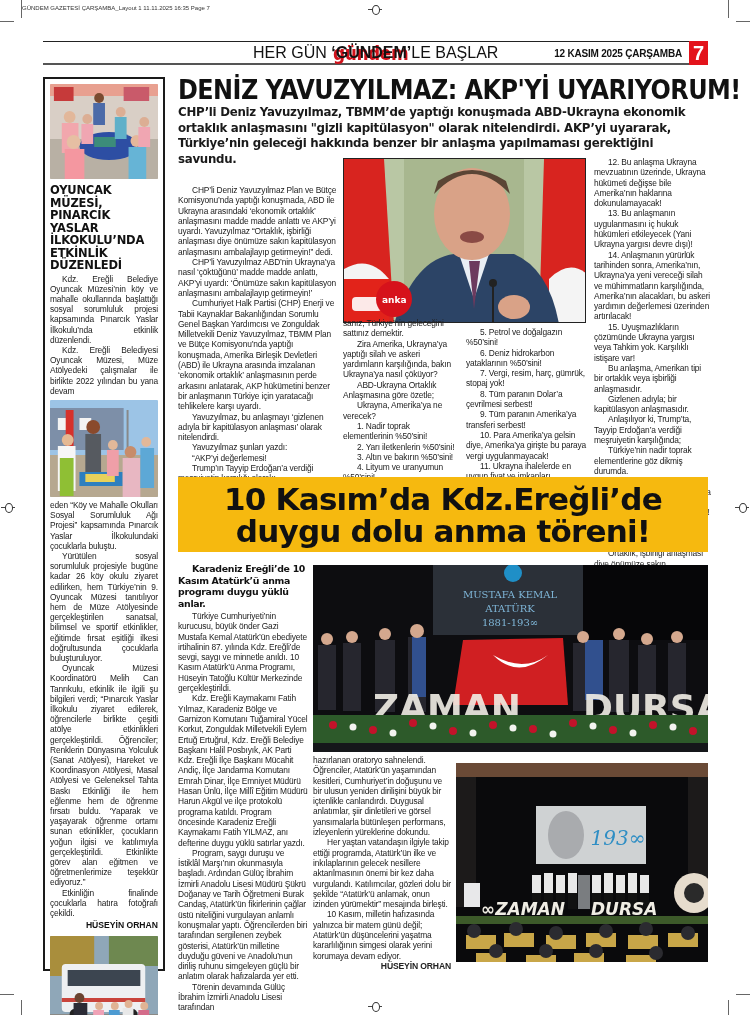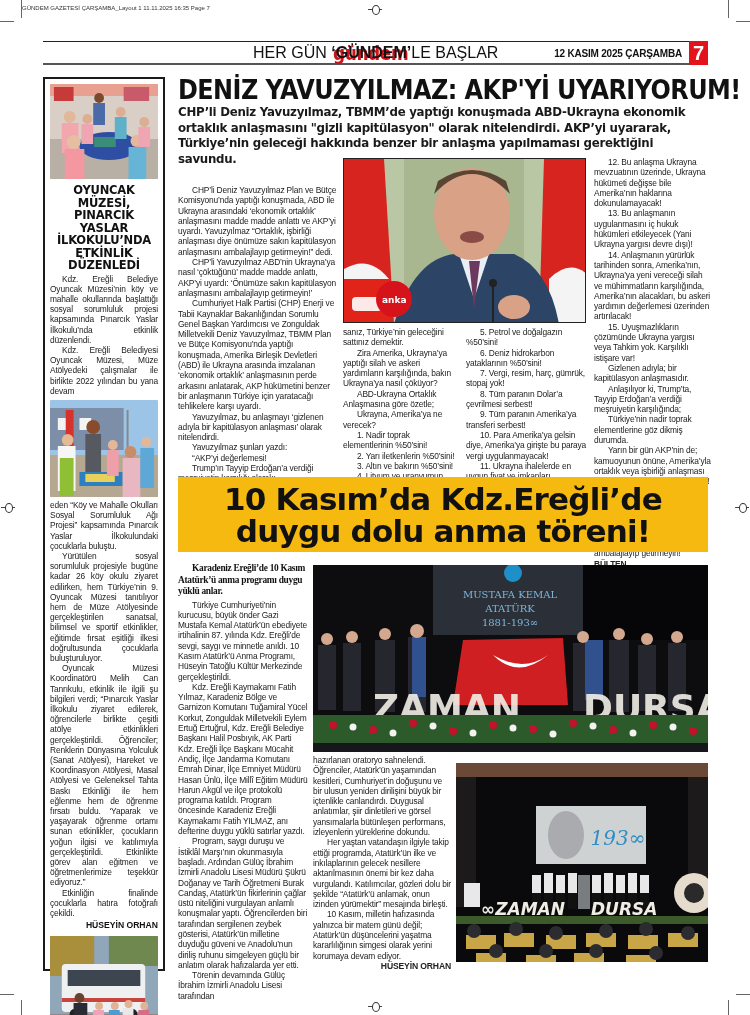--- a/index.html
+++ b/index.html
@@ -17,41 +17,41 @@
   .masthead { position: absolute; left: 43px; top: 41px; width: 665px; height: 24px; border-top: 1.5px solid #222; border-bottom: 2px solid #555; display: flex; align-items: center; justify-content: center; }
   .logo { color: #d0121b; font-weight: bold; font-size: 20px; letter-spacing: -0.5px; font-family: "DejaVu Sans", sans-serif; transform: scaleX(0.85); transform-origin: left center; margin-left: 4px; line-height: 1; }
   .slogan { position: absolute; left: 210px; top: 2px; font-size: 16px; color: #111; }
   .slogan b { font-weight: bold; }
   .issue-date { position: absolute; right: 26px; top: 6px; font-size: 10px; font-weight: bold; color: #111; letter-spacing: -0.2px; }
   .page-num { position: absolute; right: 0; top: -1px; width: 19px; height: 24px; background: #e3131b; color: #fff; font-weight: bold; font-size: 20px; text-align: center; line-height: 24px; }
 
   
   .sidebar { position: absolute; left: 43px; top: 77px; width: 122px; height: 894px; border: 2px solid #1a1a1a; padding: 5px 5px; }
   .sidebar .photo { width: 100%; border-radius: 1px; overflow: hidden; }
-  .side-title { font-family: "DejaVu Sans", sans-serif; font-weight: 900; font-size: 11.5px; line-height: 12.5px; text-align: center; letter-spacing: -0.2px; margin: 5px 0 2px; color: #111; }
+  .side-title { font-family: "DejaVu Sans", sans-serif; font-weight: 900; font-size: 11.5px; line-height: 12.5px; letter-spacing: -0.2px; margin: 5px 0 2px; color: #111; }
   .side-text p { font-size: 8.4px; line-height: 10.2px; color: #222; text-align: justify; text-indent: 12px; letter-spacing: -0.15px; }
   .side-text p.noindent { text-indent: 0; }
   .byline { font-weight: bold; font-size: 8.6px; text-align: right; color: #111; margin: 2px 0 6px; }
 
   
   .headline1 { position: absolute; left: 178px; top: 75px; width: 530px; font-family: "DejaVu Sans", sans-serif; font-weight: 900; font-size: 26px; letter-spacing: -0.6px; line-height: 30px; color: #111; white-space: nowrap; transform: scaleX(0.92); transform-origin: left top; }
   .deck1 { position: absolute; left: 178px; top: 105px; width: 545px; font-family: "DejaVu Sans", sans-serif; font-weight: bold; font-size: 12.3px; line-height: 15.5px; color: #1a1a1a; letter-spacing: -0.3px; transform: scaleX(0.96); transform-origin: left top; }
   .col { position: absolute; font-size: 8.4px; line-height: 10.3px; color: #222; letter-spacing: -0.15px; }
   .col p { text-indent: 14px; text-align: left; }
   .col p.noindent { text-indent: 0; }
   .col p.sig { font-weight: bold; text-indent: 0; }
 
   .photo-box { position: absolute; overflow: hidden; border: 1px solid #222; }
 
   
   .banner { position: absolute; left: 178px; top: 477px; width: 530px; height: 75px; background: #f6b90f; display: flex; align-items: center; justify-content: center; }
   .banner-text { font-family: "DejaVu Sans", sans-serif; font-weight: 900; font-size: 31px; line-height: 32px; text-align: center; color: #111; letter-spacing: -0.8px; }
 
   .lede { font-family: "DejaVu Sans", sans-serif; font-weight: 900; font-size: 9.4px; line-height: 11.5px; color: #111; letter-spacing: -0.3px; margin-bottom: 2px; }
-  .lede-wrap { text-indent: 14px; font-family: Liberation Serif, serif; }
+  .lede-wrap { text-indent: 14px; }
 </style>
 </head>
 <body>
 
 <div class="slug">GÜNDEM GAZETESİ ÇARŞAMBA_Layout 1  11.11.2025  16:35  Page 7</div>
 <div class="crop" style="left:21px;top:0;width:1px;height:18px;"></div>
 <div class="crop" style="left:728px;top:0;width:1px;height:18px;"></div>
 <div class="crop" style="left:0;top:21px;width:14px;height:1px;"></div>
 <div class="crop" style="left:736px;top:21px;width:14px;height:1px;"></div>
 <div class="crop" style="left:0;top:994px;width:14px;height:1px;"></div>
@@ -188,21 +188,21 @@
     <rect x="0" y="120" width="45" height="45" fill="#e2231a"></rect>
     <rect x="8" y="138" width="30" height="14" rx="4" fill="#fff" opacity="0.9"></rect>
     <circle cx="50" cy="140" r="18" fill="#d6121b"></circle>
     <text x="38" y="144" font-size="9" font-weight="bold" fill="#fff" font-family="DejaVu Sans, sans-serif">anka</text>
     <rect x="148" y="125" width="2" height="40" fill="#222"></rect>
     <circle cx="149" cy="124" r="4" fill="#222"></circle>
     <ellipse cx="170" cy="148" rx="16" ry="12" fill="#d9a287"></ellipse>
   </svg>
 </div>
 
-<div class="col" style="left:343px;top:327px;width:118px;">
+<div class="col" style="left:343px;top:318px;width:118px;">
   <p class="noindent">sanız, Türkiye’nin geleceğini sattınız demektir.</p>
   <p>Zira Amerika, Ukrayna’ya yaptığı silah ve askeri yardımların karşılığında, bakın Ukrayna’ya nasıl çöküyor?</p>
   <p>ABD-Ukrayna Ortaklık Anlaşmasına göre özetle;</p>
   <p>Ukrayna, Amerika’ya ne verecek?</p>
   <p>1. Nadir toprak elementlerinin %50’sini!</p>
   <p>2. Yarı iletkenlerin %50’sini!</p>
   <p>3. Altın ve bakırın %50’sini!</p>
   <p>4. Lityum ve uranyumun %50’sini!</p>
 </div>
 
@@ -214,20 +214,21 @@
   <p>9. Tüm paranın Amerika’ya transferi serbest!</p>
   <p>10. Para Amerika’ya gelsin diye, Amerika’ya girişte bu paraya vergi uygulanmayacak!</p>
   <p>11. Ukrayna ihalelerde en uygun fiyat ve imkanları Amerika’nın dahil olduğu Ortaklık’a sağlayacak!</p>
 </div>
 
 <div class="col" style="left:594px;top:157px;width:118px;">
   <p>12. Bu anlaşma Ukrayna mevzuatının üzerinde, Ukrayna hükümeti değişse bile Amerika’nın haklarına dokunulamayacak!</p>
   <p>13. Bu anlaşmanın uygulanmasını iç hukuk hükümleri etkileyecek (Yani Ukrayna yargısı devre dışı)!</p>
   <p>14. Anlaşmanın yürürlük tarihinden sonra, Amerika’nın, Ukrayna’ya yeni vereceği silah ve mühimmatların karşılığında, Amerika’nın alacakları, bu askeri yardımın değerlemesi üzerinden artırılacak!</p>
   <p>15. Uyuşmazlıkların çözümünde Ukrayna yargısı veya Tahkim yok. Karşılıklı istişare var!</p>
+  <p>Bu anlaşma, Amerikan tipi bir ortaklık veya işbirliği anlaşmasıdır.</p>
   <p>Gizlenen adıyla; bir kapitülasyon anlaşmasıdır.</p>
   <p>Anlaşılıyor ki, Trump’ta, Tayyip Erdoğan’a verdiği meşruiyetin karşılığında;</p>
   <p>Türkiye’nin nadir toprak elementlerine göz dikmiş durumda.</p>
   <p>Yarın bir gün AKP’nin de; kamuoyunun önüne, Amerika’yla ortaklık veya işbirliği anlaşması yaptık diye çıkması an meselesi!</p>
   <p>Aynı Ukrayna hükümeti gibi...</p>
   <p>AKP’yi uyarıyorum!</p>
   <p>Ortaklık, işbirliği anlaşması diye önümüze sakın kapitülasyon anlaşmasını ambalajlayıp getirmeyin!”</p>
   <p class="sig">BÜLTEN</p>
 </div>
 

